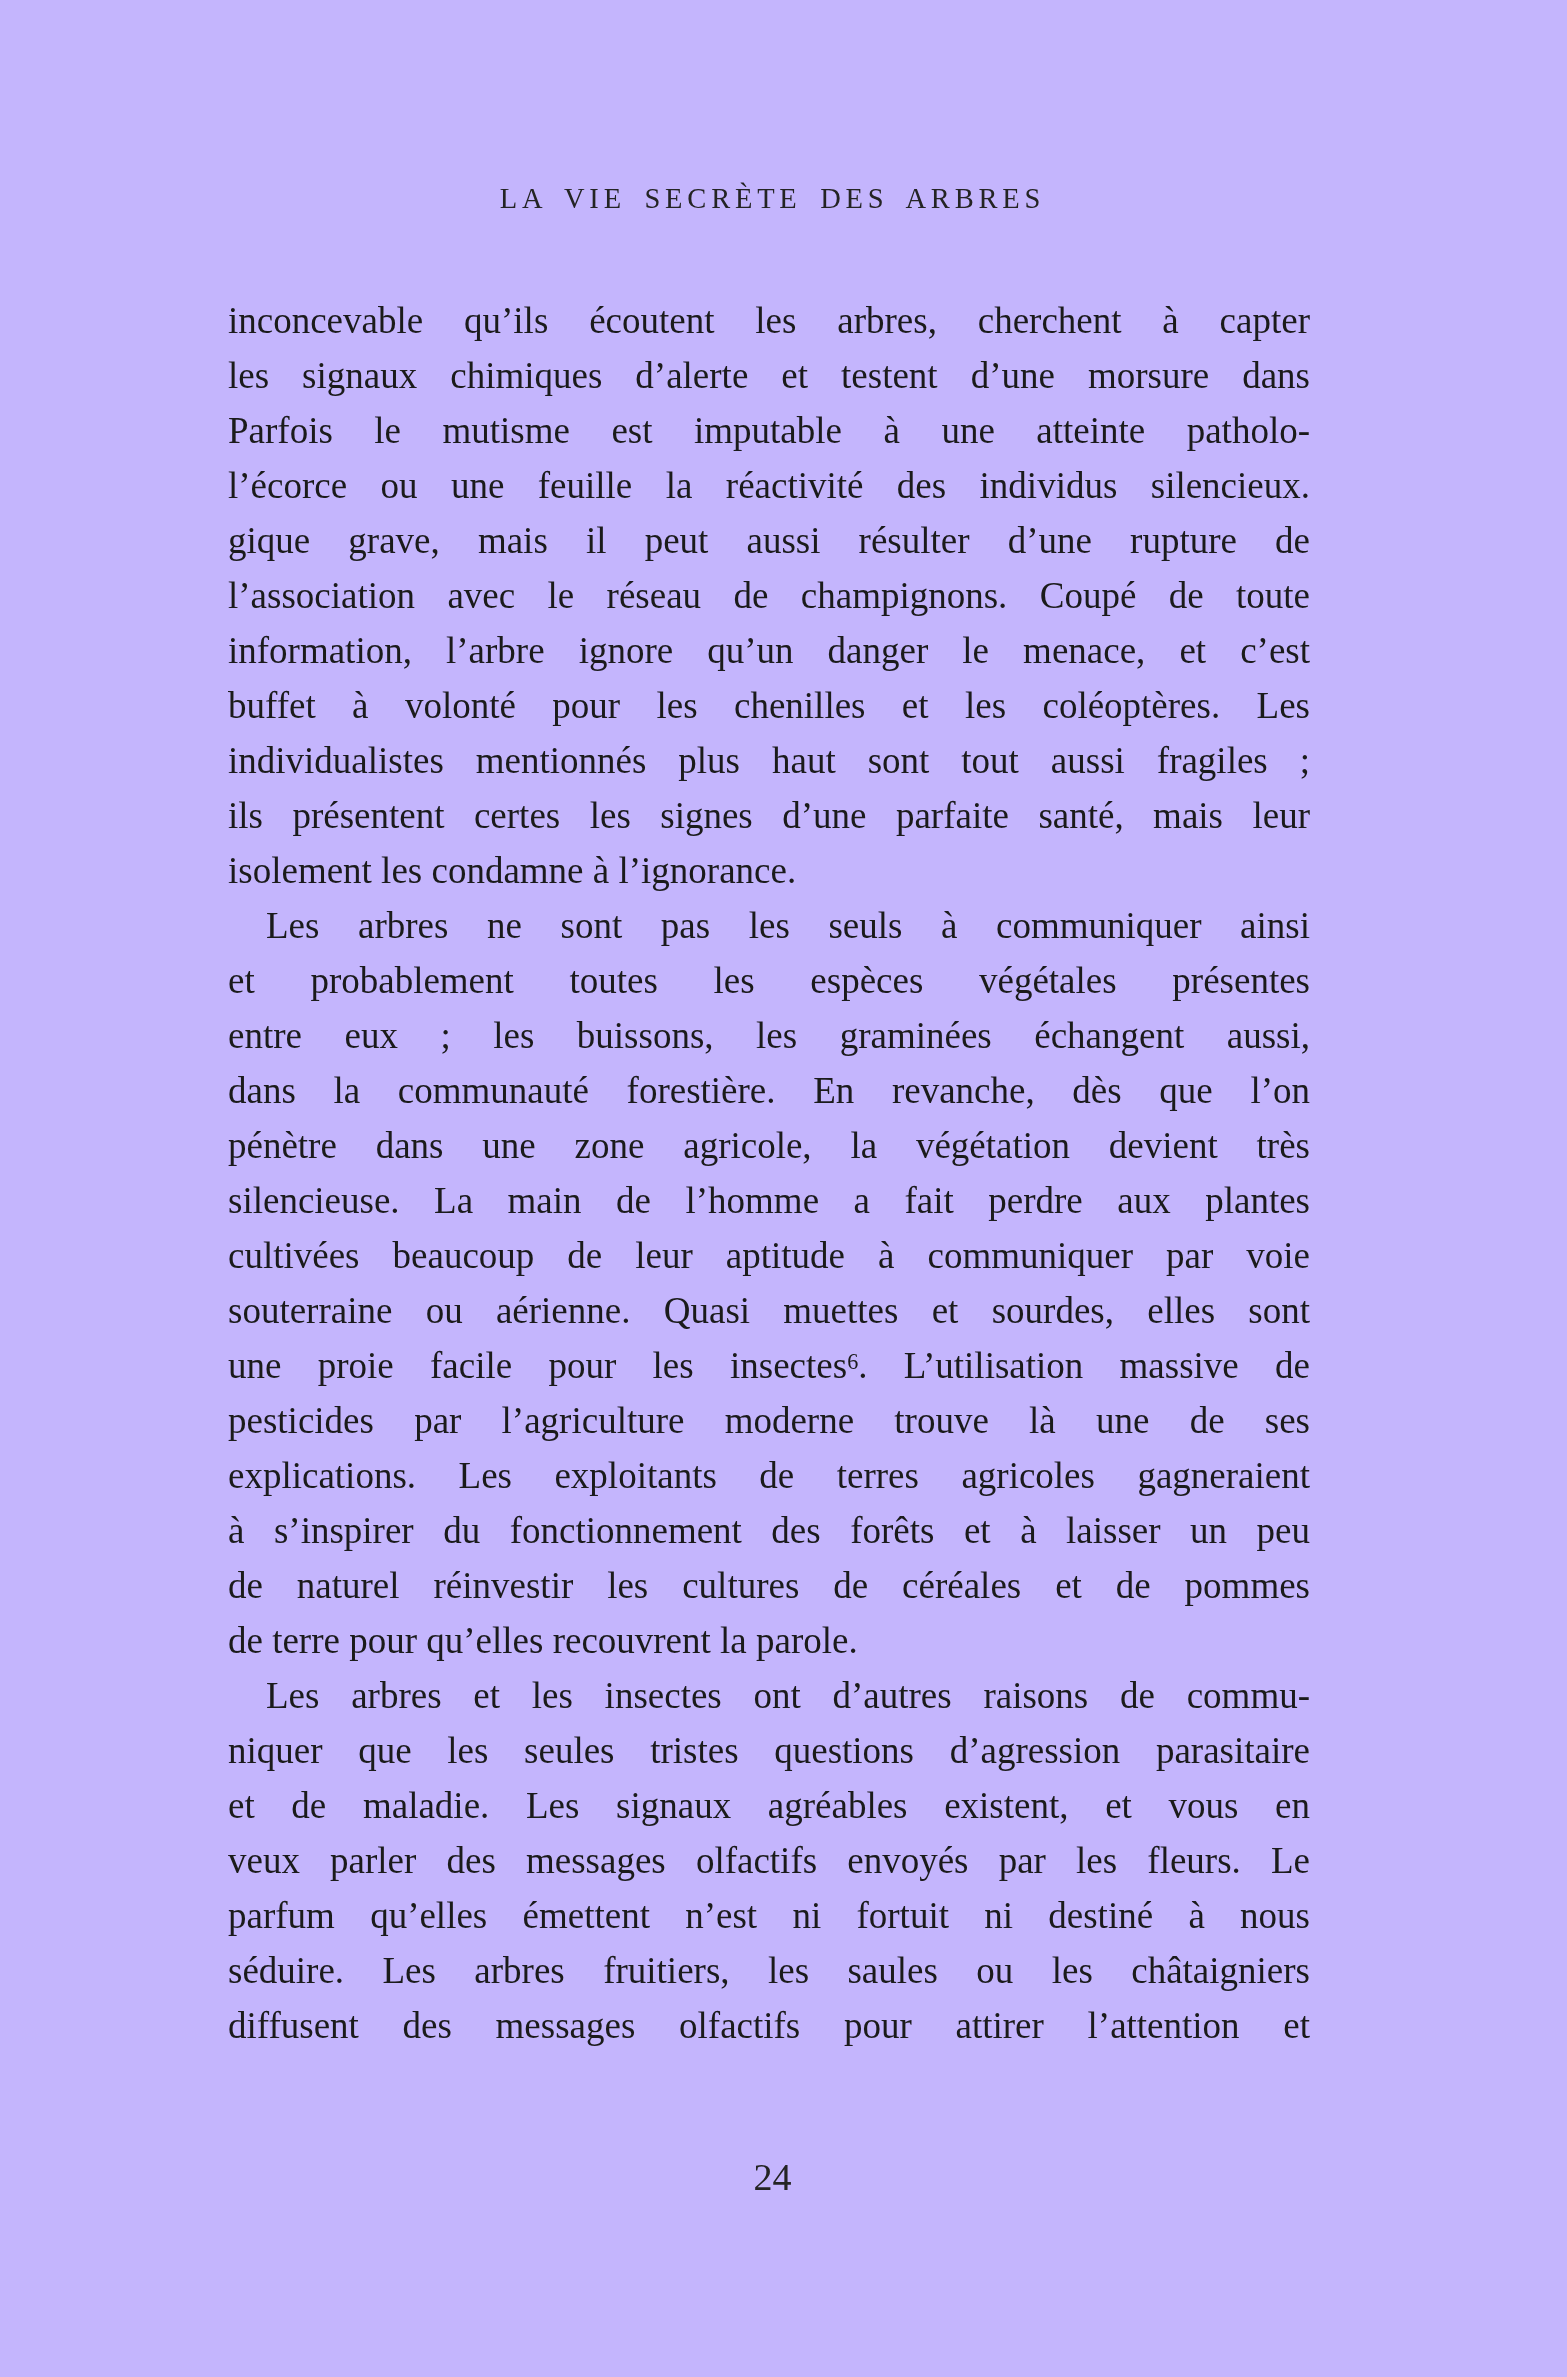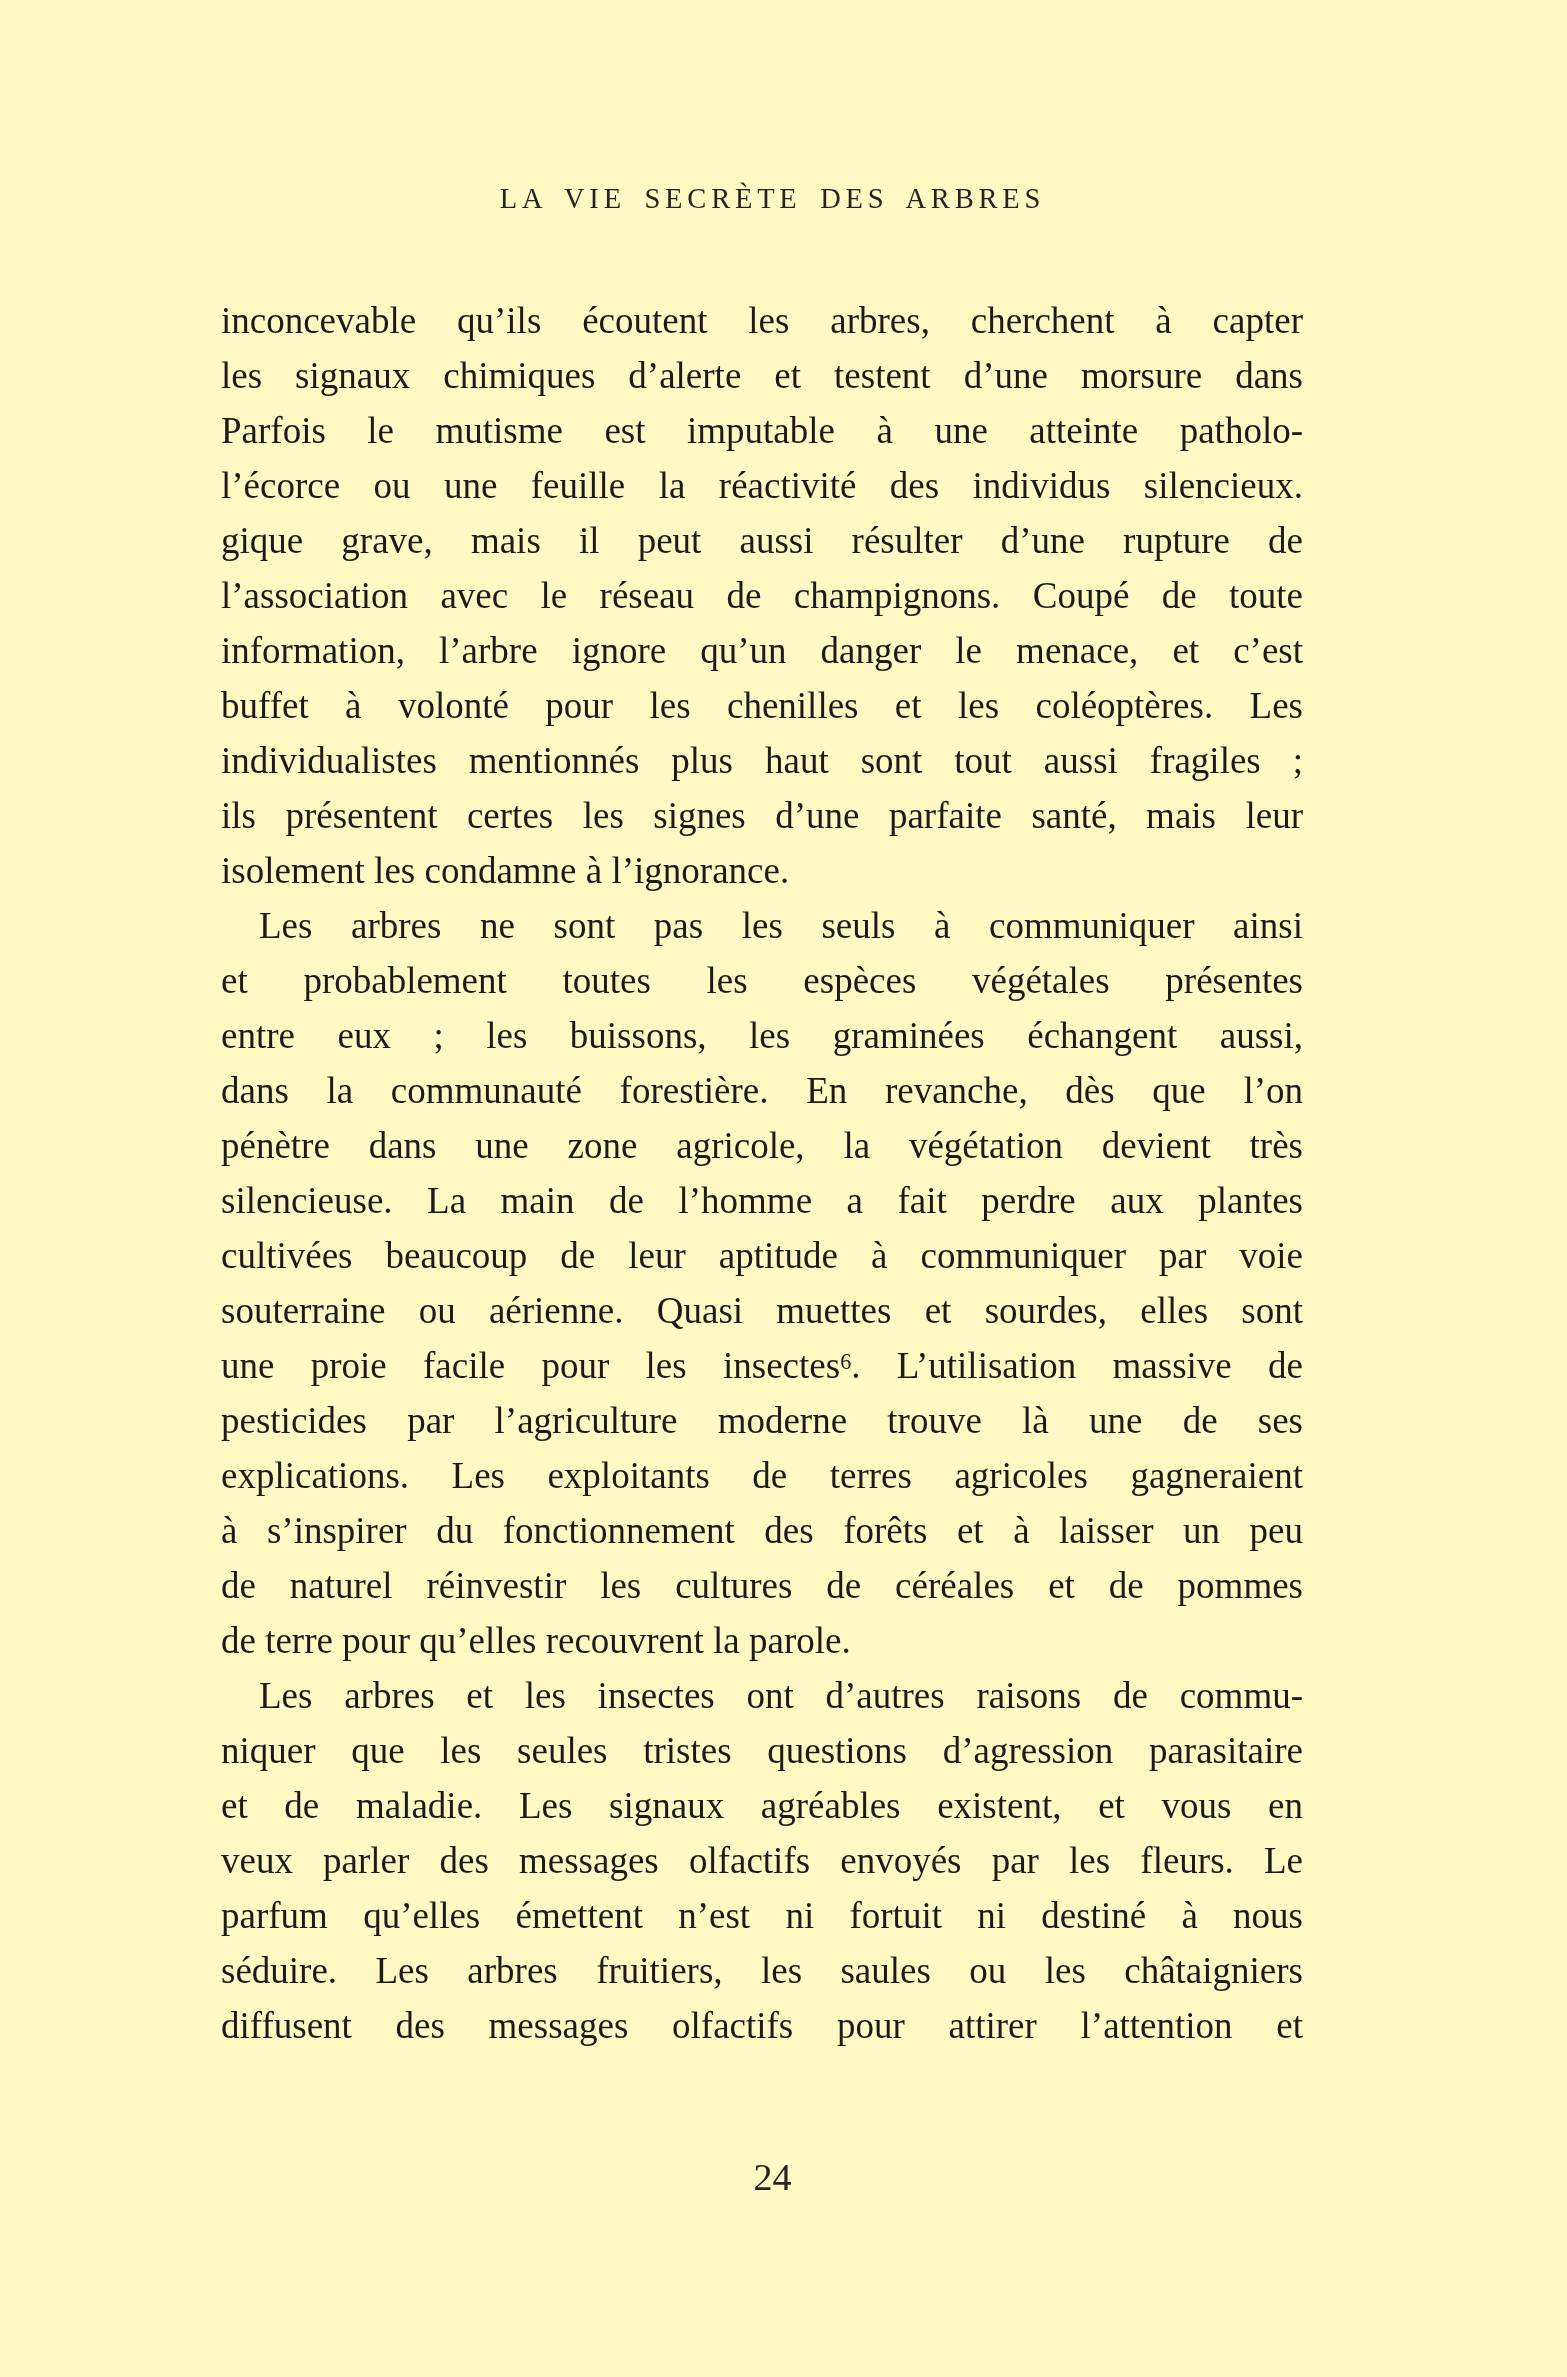--- a/index.html
+++ b/index.html
@@ -4,41 +4,41 @@
 <style>
   html, body {
     margin: 0;
     padding: 0;
     background: #ffffff;
   }
   .page {
     position: relative;
     width: 1567px;
     height: 2378px;
-    background: #fef9c3;
+    background: #c4b5fd;
     color: #1b1b1b;
     font-family: "Liberation Serif", "DejaVu Serif", serif;
     overflow: hidden;
   }
   .running-head {
     position: absolute;
     top: 183px;
     left: 221px;
     width: 1103px;
     text-align: center;
     font-size: 28.5px;
     letter-spacing: 4.8px;
     word-spacing: 6.7px;
     color: #242424;
     white-space: nowrap;
   }
   .body-text {
     position: absolute;
     top: 293px;
-    left: 221px;
+    left: 228px;
     width: 1082px;
     font-size: 37px;
   }
   .paragraph {
     margin: 0;
     padding: 0;
   }
   .line {
     line-height: 55px;
     height: 55px;

